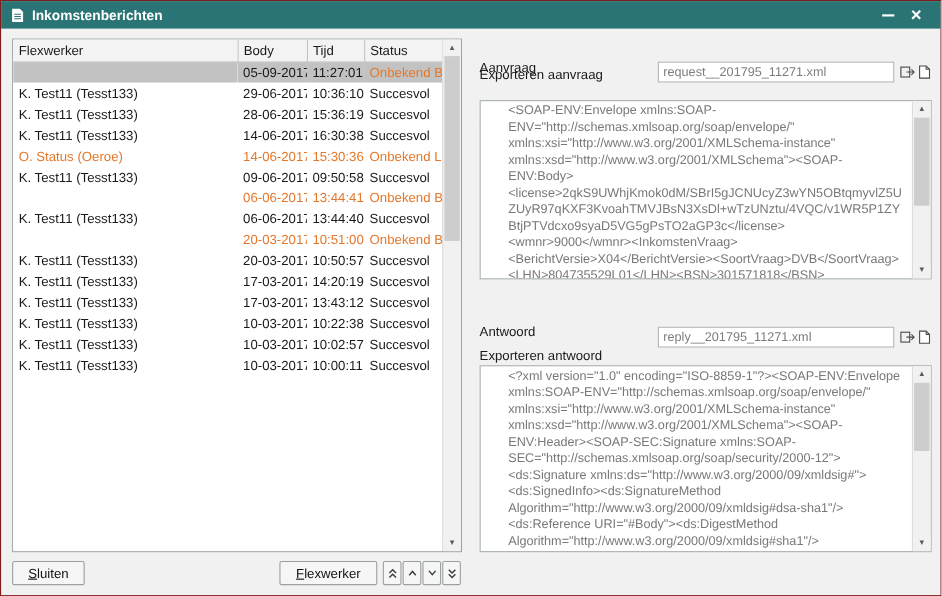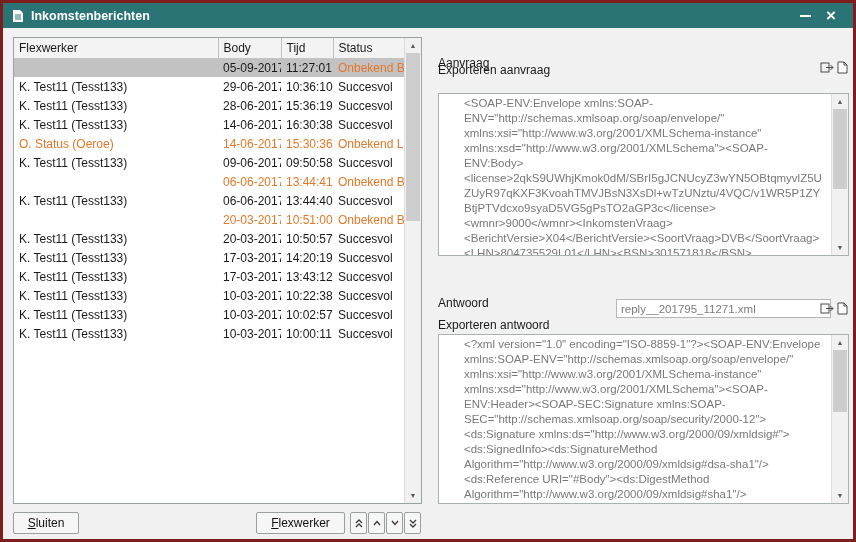--- a/index.html
+++ b/index.html
@@ -1,19 +1,19 @@
 <!DOCTYPE html>
 <html><head>
 <meta charset="utf-8">
 <style>
   * { margin:0; padding:0; box-sizing:border-box; }
   html,body { width:856px; height:542px; overflow:hidden; }
   body { font-family:"Liberation Sans", sans-serif; font-size:12px; background:#ffffff; }
 
-  .window { position:relative; width:856px; height:542px; background:#f1f1f1; border:3px solid #7f1d1d; }
+  .window { position:relative; width:856px; height:542px; background:#f1f1f1; border:1px solid #7f1d1d; }
 
   
   .titlebar { position:absolute; top:0; left:0; right:0; height:25px; background:#2a7475; display:flex; align-items:center; padding:0 9px; }
   .t-icon { display:flex; align-items:center; }
   .t-text { color:#ffffff; font-weight:bold; font-size:12.5px; margin-left:7px; }
   .t-controls { margin-left:auto; display:flex; align-items:center; }
   .t-btn { width:26px; height:25px; display:flex; align-items:center; justify-content:center; cursor:default; }
   .min-glyph { width:11px; height:2px; background:#ffffff; display:block; }
   .close-glyph { color:#ffffff; font-size:17px; line-height:1; font-weight:bold; }
 
@@ -194,20 +194,21 @@
           <div class="vs-thumb" style="height:168px"></div>
         </div>
       <div class="vs-btn">
           <span class="vs-arrow">▼</span>
         </div>
     </div>
   </div>
 
   <div class="rp-heading" style="top:37px">Aanvraag</div>
   <div class="rp-label" style="top:44px">Exporteren aanvraag</div>
+  <input class="rp-input" style="top: 55px;" value="request__201795_11271.xml">
   <button class="icon-btn" style="left:816px; top:56px">
     <svg width="14" height="13" viewBox="0 0 14 13">
         <rect x="1" y="2" width="8" height="9" fill="none" stroke="#4a4a4a"></rect>
         <path d="M6 6.5 H13 M10.5 4 L13 6.5 L10.5 9" stroke="#4a4a4a" fill="none"></path>
       </svg>
   </button>
   <button class="icon-btn" style="left:832px; top:56px">
     <svg width="11" height="13" viewBox="0 0 11 13">
         <path d="M1 1 H7 L10 4 V12 H1 Z" fill="#ffffff" stroke="#4a4a4a"></path>
         <path d="M7 1 V4 H10" fill="none" stroke="#4a4a4a"></path>
@@ -224,21 +225,21 @@
           <div class="vs-thumb" style="height:80px"></div>
         </div>
       <div class="vs-btn">
           <span class="vs-arrow">▼</span>
         </div>
     </div>
   </div>
 
   <div class="rp-heading" style="top:277px">Antwoord</div>
   <div class="rp-label" style="top:299px">Exporteren antwoord</div>
-  <input class="rp-input" style="top: 296px; margin-left: 16px;" value="reply__201795_11271.xml">
+  <input class="rp-input" style="top: 296px;" value="reply__201795_11271.xml">
   <button class="icon-btn" style="left:816px; top:297px">
     <svg width="14" height="13" viewBox="0 0 14 13">
         <rect x="1" y="2" width="8" height="9" fill="none" stroke="#4a4a4a"></rect>
         <path d="M6 6.5 H13 M10.5 4 L13 6.5 L10.5 9" stroke="#4a4a4a" fill="none"></path>
       </svg>
   </button>
   <button class="icon-btn" style="left:832px; top:297px">
     <svg width="11" height="13" viewBox="0 0 11 13">
         <path d="M1 1 H7 L10 4 V12 H1 Z" fill="#ffffff" stroke="#4a4a4a"></path>
         <path d="M7 1 V4 H10" fill="none" stroke="#4a4a4a"></path>

